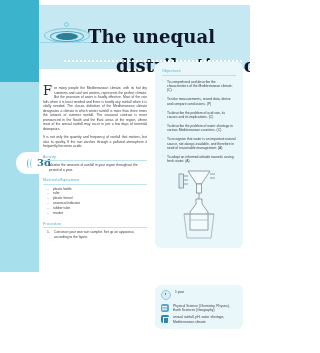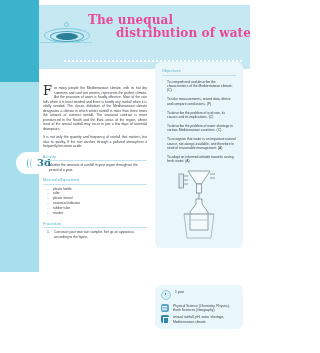--- a/index.html
+++ b/index.html
@@ -23,25 +23,26 @@
   .dotted-rule{
     position:absolute;left:64px;top:60px;width:180px;height:2px;
     background-image:repeating-linear-gradient(to right,#ffffff 0 2px,transparent 2px 4px);
   }
 
   
   .title-wrap{position:absolute;left:88px;top:14px;width:158px;color:#0d2a33;}
   .title-line{
     font-family:"DejaVu Serif", serif;
     font-weight:700;
-    font-size:12px;
+    font-size:18px;
     line-height:13px;
     letter-spacing:.1px;
-    color:#ec4899;
+    color:#0f172a;
     white-space:nowrap;
+    margin-top:16px;
   }
   .title-line.l1{padding-left:0;}
   .title-line.l2{padding-left:28px;}
 
   
   .ripple{position:absolute;left:40px;top:22px;width:52px;height:30px;}
   .ripple .r{position:absolute;border:1px solid #7ec8dc;border-radius:50%;}
   .ripple .r1{left:4px;top:6px;width:44px;height:13px;}
   .ripple .r2{left:10px;top:9px;width:32px;height:9px;border-color:#4aa8c4;}
   .ripple .r3{left:16px;top:11px;width:20px;height:5px;background:#2b7f99;border-color:#2b7f99;}

